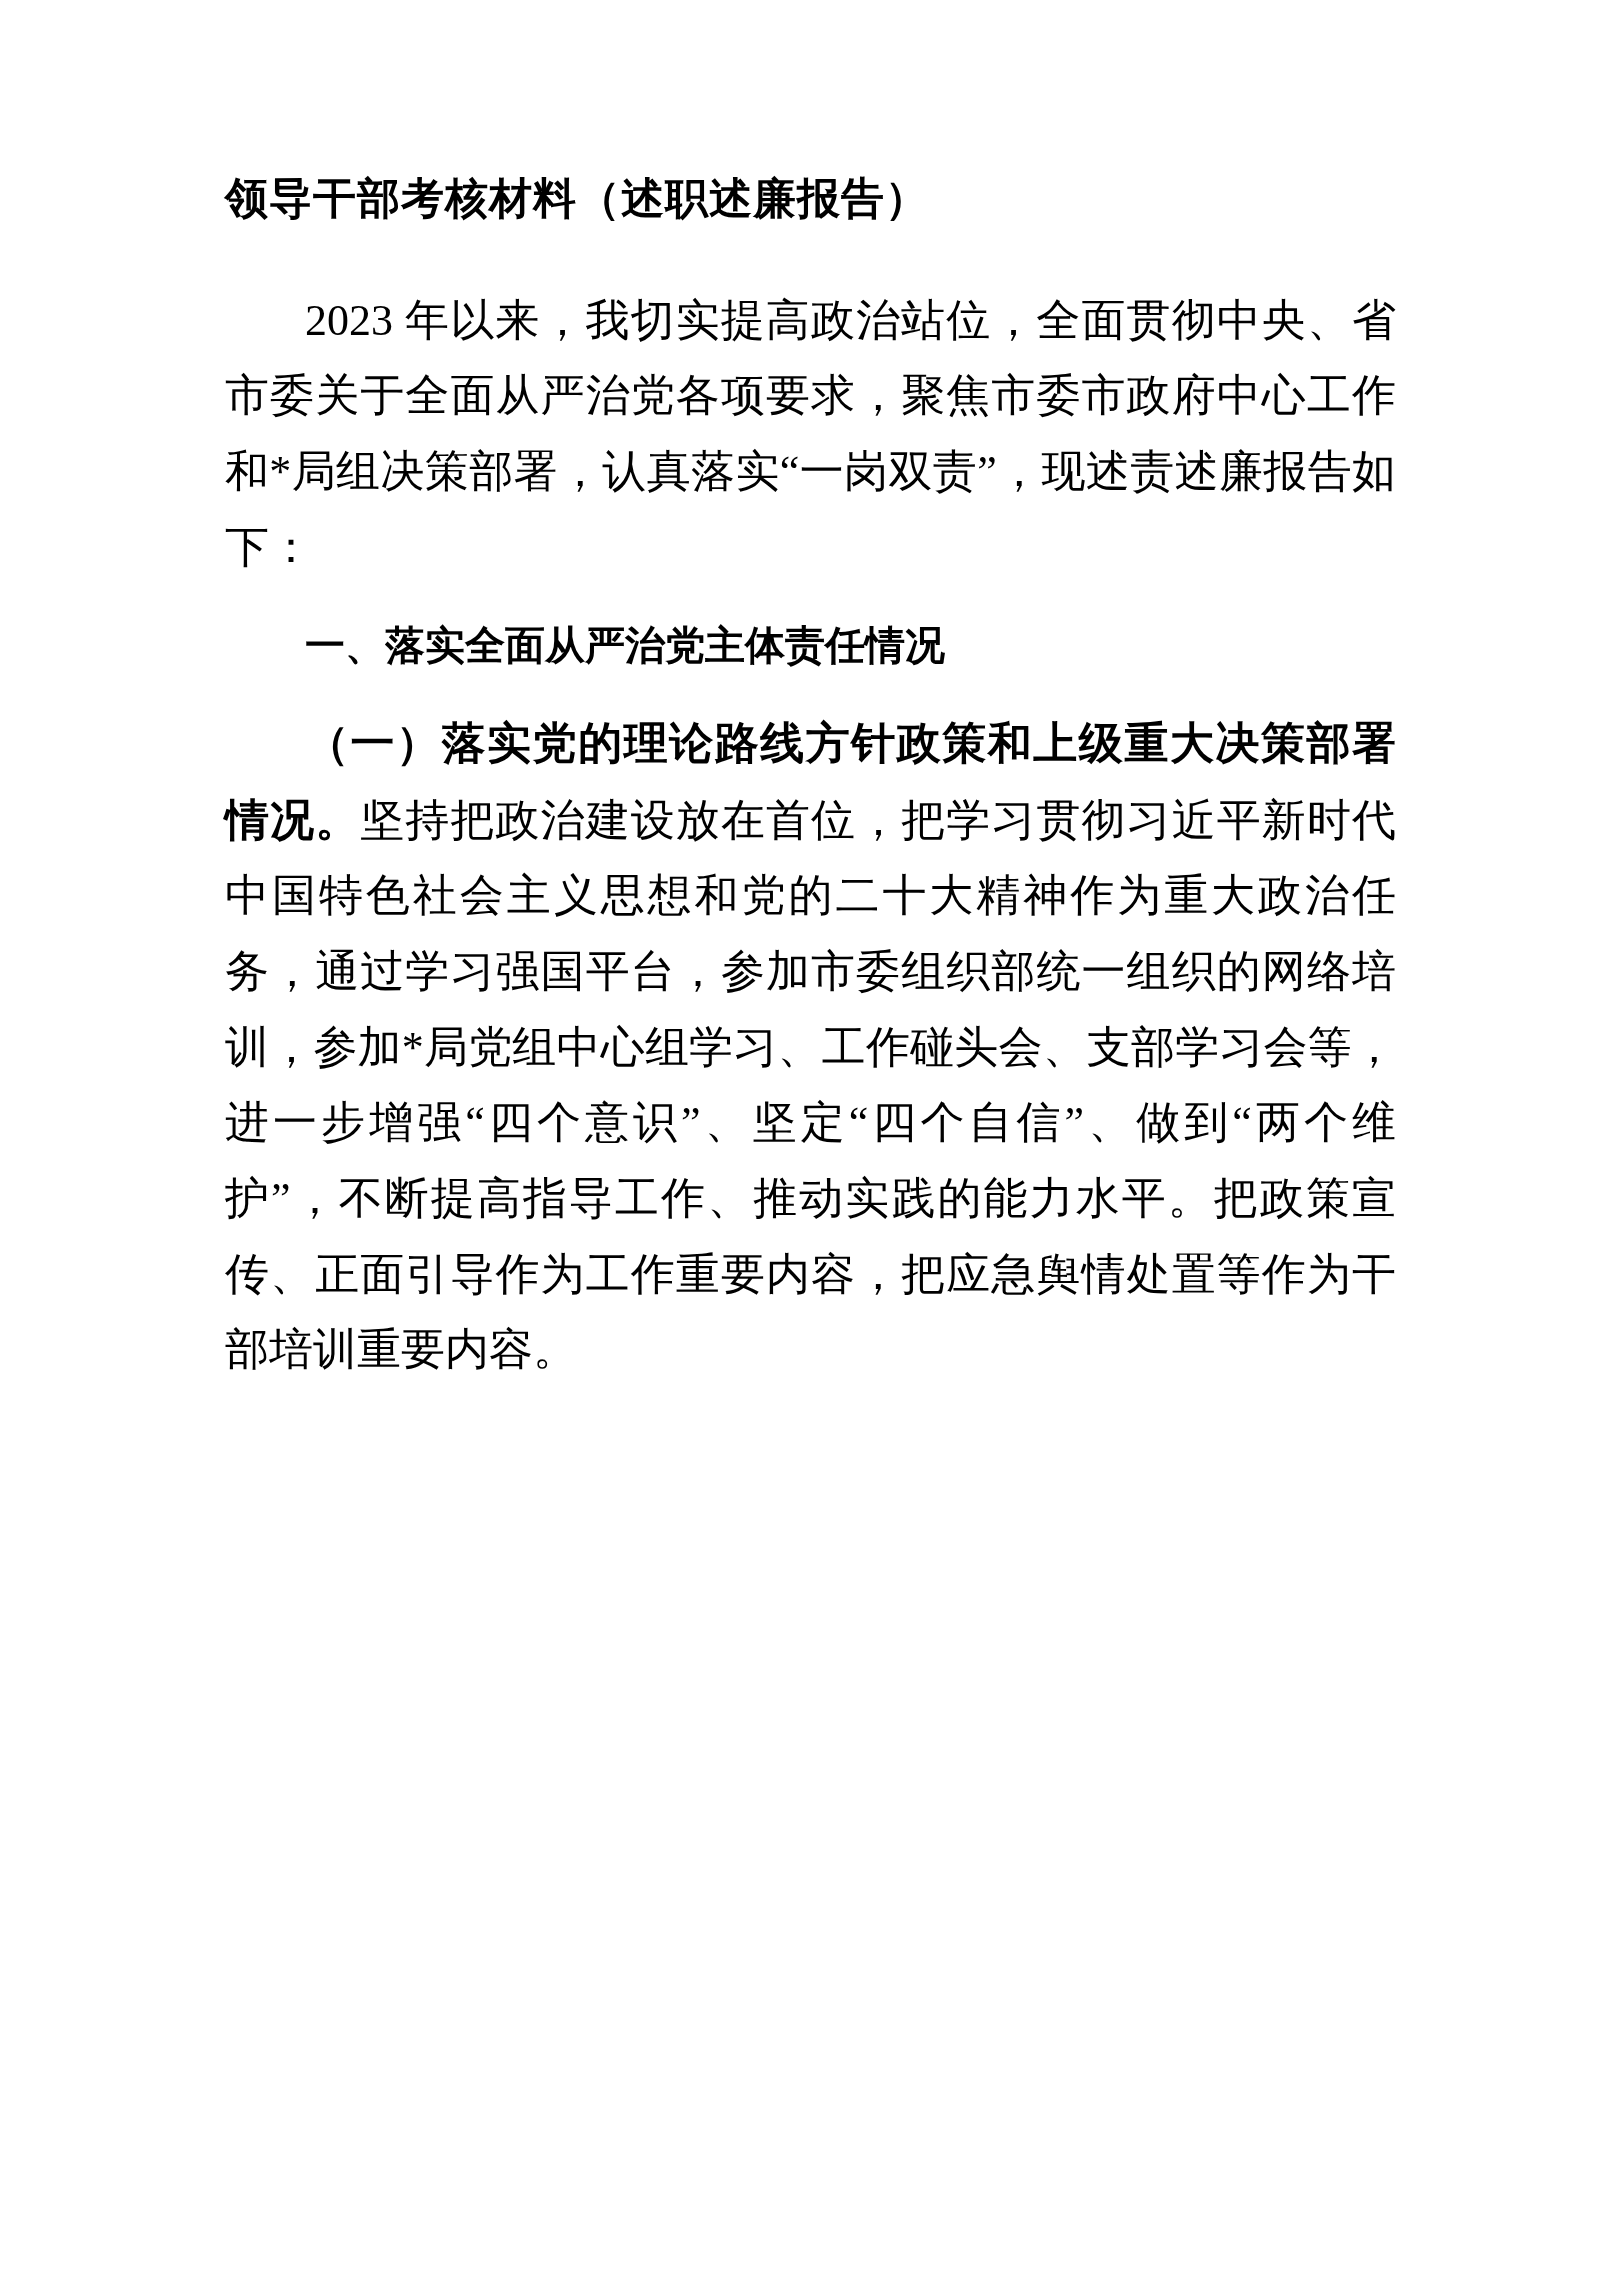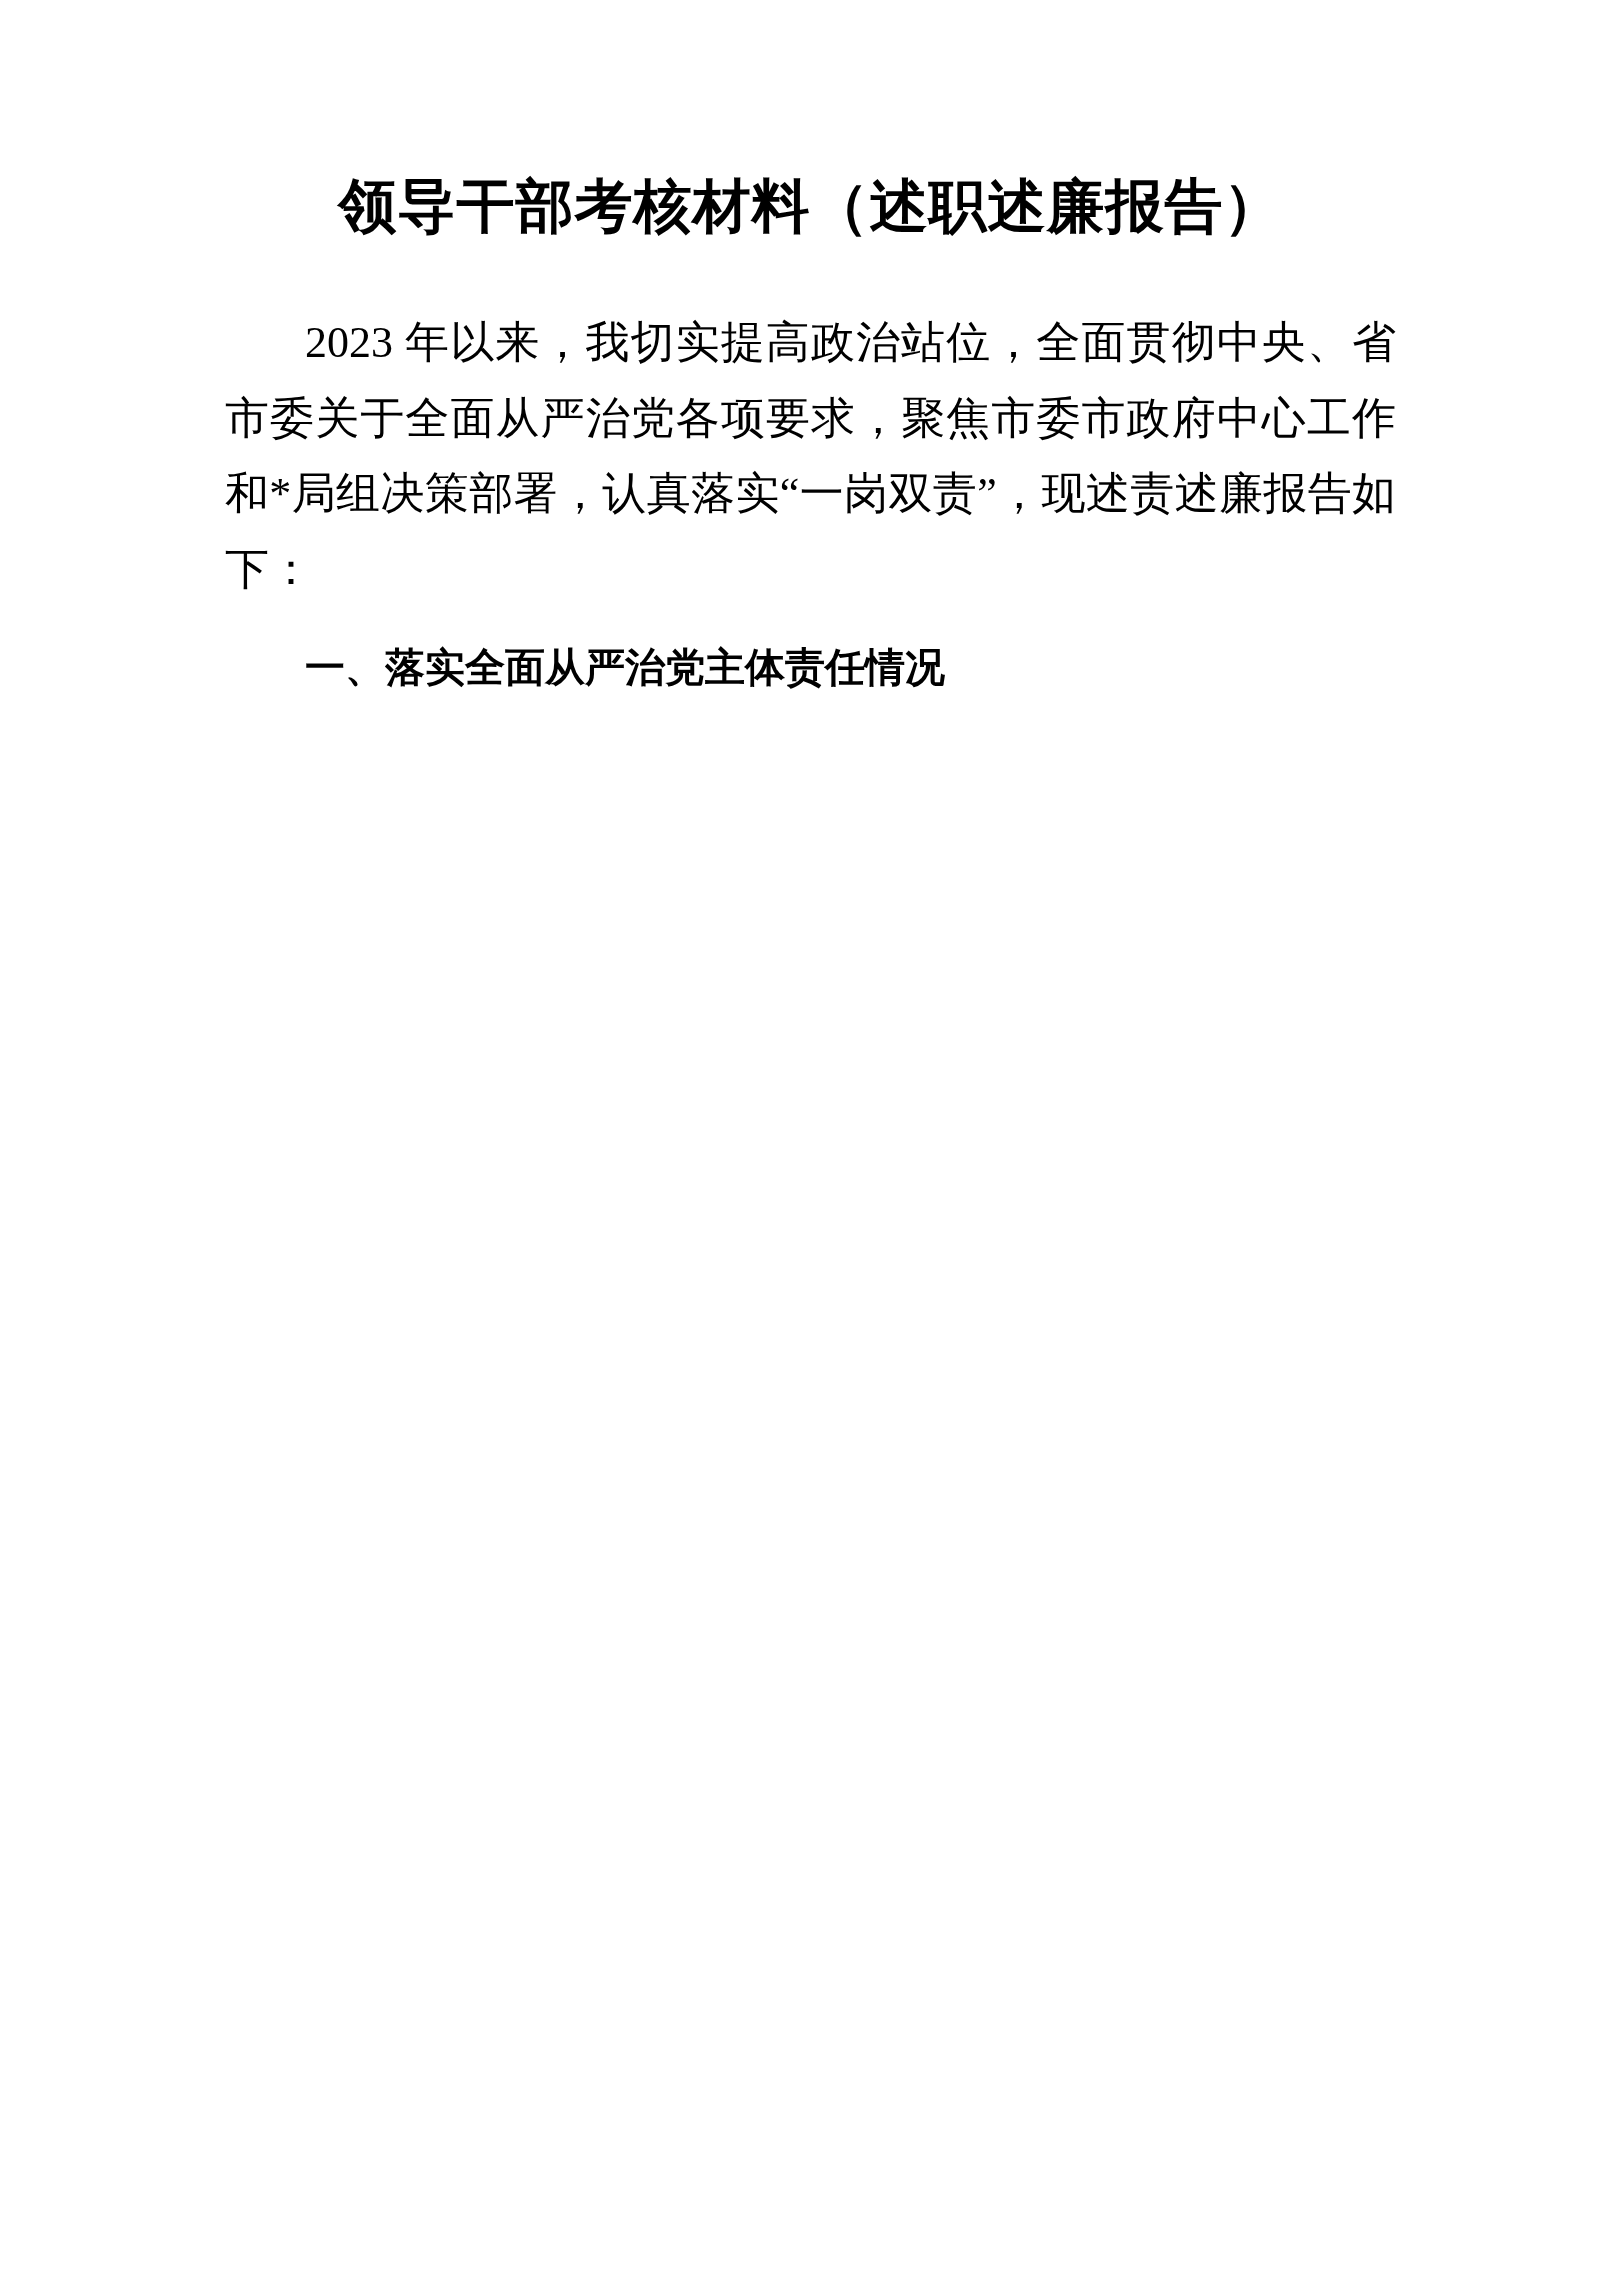--- a/index.html
+++ b/index.html
@@ -16,27 +16,26 @@
   }
   .page {
     width: 1621px;
     height: 2293px;
     box-sizing: border-box;
     padding: 167px 225px 0 225px;
     position: relative;
     background: #ffffff;
   }
   .doc-title {
-    font-size: 58px;
+    font-size: 43px;
     font-weight: bold;
-    text-align: center;
     letter-spacing: 1px;
     margin: 0 0 51px 0;
     line-height: 1.5;
-    font-family: Liberation Mono, monospace;
+    font-family: Liberation Serif, serif;
   }
   .para {
     font-size: 44px;
     line-height: 1.72;
     text-align: justify;
     text-justify: inter-ideograph;
     margin: 0 0 25.5px 0;
     text-indent: 80px;
   }
   .heading1 {
@@ -56,16 +55,17 @@
 <body>
 
 <div class="page">
 
   <h1 class="doc-title">领导干部考核材料（述职述廉报告）</h1>
 
   <p class="para">2023 年以来，我切实提高政治站位，全面贯彻中央、省市委关于全面从严治党各项要求，聚焦市委市政府中心工作和*局组决策部署，认真落实“一岗双责”，现述责述廉报告如下：</p>
 
   <p class="heading1">一、落实全面从严治党主体责任情况</p>
 
+  <p class="para"><span class="lead">（一）落实党的理论路线方针政策和上级重大决策部署情况。</span><span>坚持把政治建设放在首位，把学习贯彻习近平新时代中国特色社会主义思想和党的二十大精神作为重大政治任务，通过学习强国平台，参加市委组织部统一组织的网络培训，参加*局党组中心组学习、工作碰头会、支部学习会等，进一步增强“四个意识”、坚定“四个自信”、做到“两个维护”，不断提高指导工作、推动实践的能力水平。把政策宣传、正面引导作为工作重要内容，把应急舆情处置等作为干部培训重要内容。</span></p>
 
 
 </div>
 
 
 </body></html>

